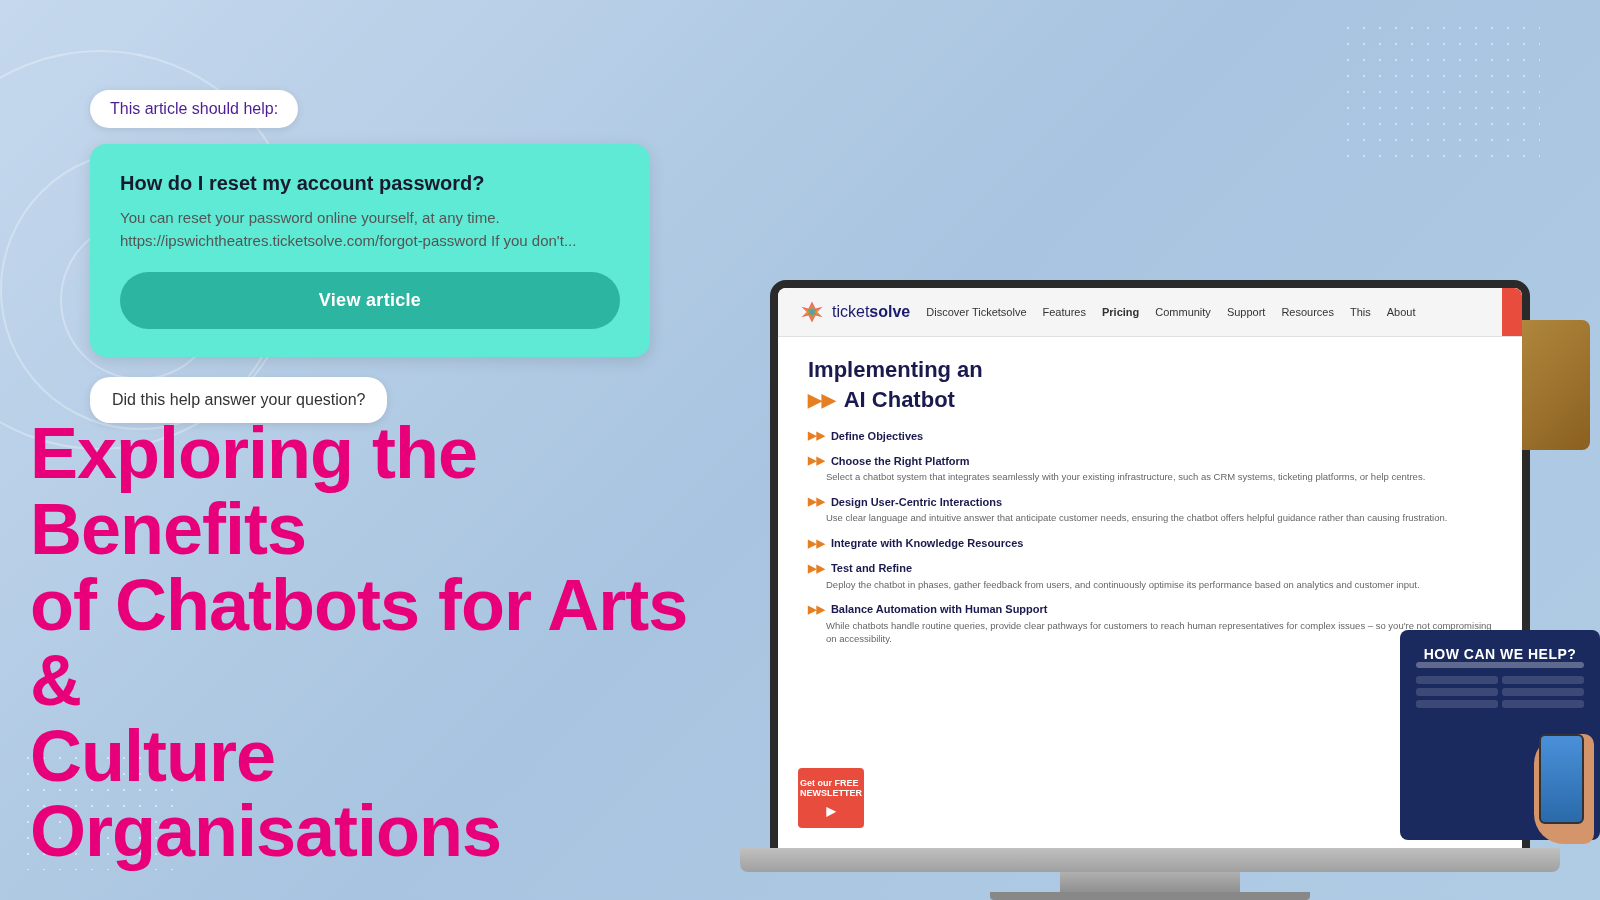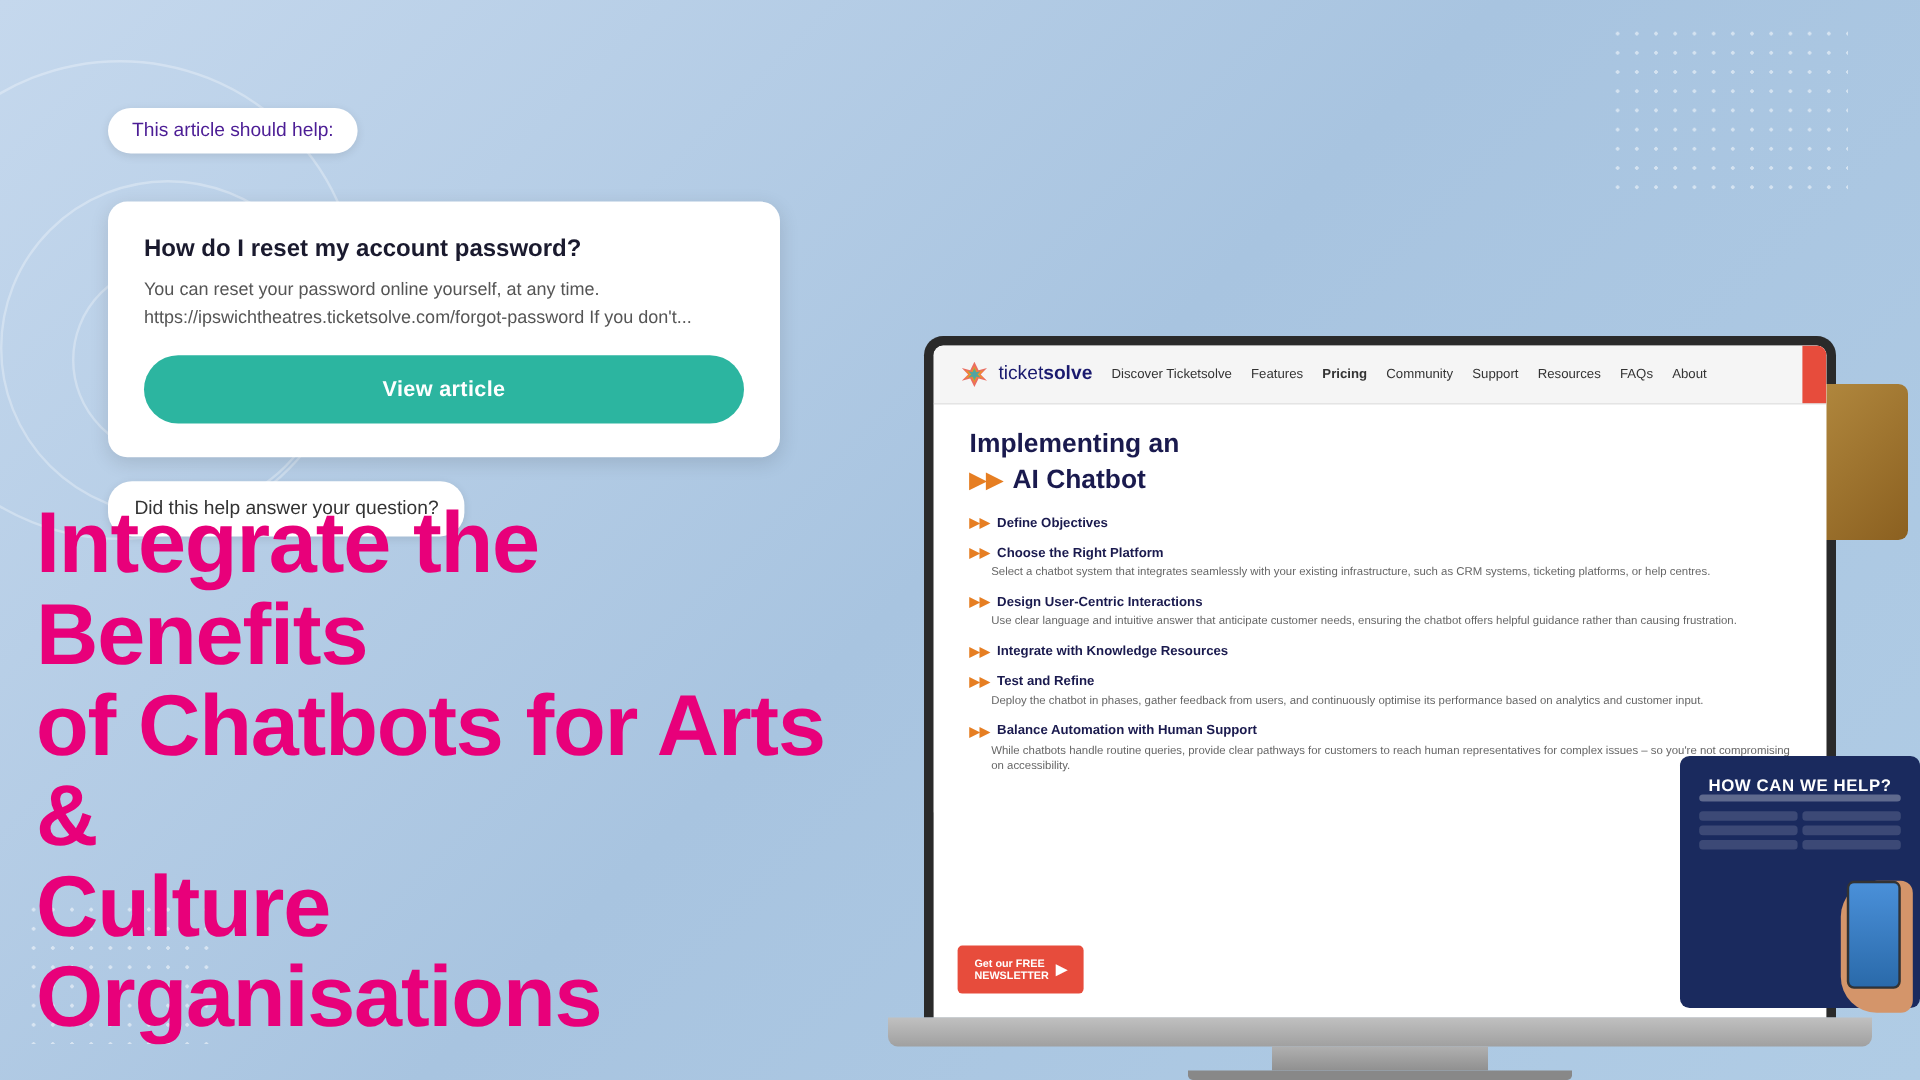--- a/index.html
+++ b/index.html
@@ -78,27 +78,26 @@
       border-radius: 20px;
       padding: 10px 20px;
       display: inline-block;
       font-size: 16px;
       color: #4c1d95;
       margin-bottom: 16px;
       box-shadow: 0 2px 8px rgba(0,0,0,0.1);
     }
 
     .chat-card {
-      background: #ffffff;
+      background: #5eead4;
       border-radius: 16px;
       padding: 28px 30px;
       max-width: 560px;
       box-shadow: 0 4px 16px rgba(0,0,0,0.12);
       margin-bottom: 20px;
-      margin-top: 24px;
     }
 
     .chat-card h3 {
       font-size: 20px;
       font-weight: 700;
       color: #1a1a2e;
       margin-bottom: 12px;
     }
 
     .chat-card p {
@@ -328,25 +327,26 @@
     }
 
     .newsletter-btn {
       position: absolute;
       bottom: 20px;
       left: 20px;
       background: #e74c3c;
       color: white;
       font-size: 9px;
       font-weight: 700;
-      padding: 10px 14px;
+      padding: 10px 2px;
       border-radius: 4px;
       display: flex;
       align-items: center;
       gap: 6px;
+      flex-direction: column;
     }
 
     
     .side-panel-card {
       position: absolute;
       right: -40px;
       bottom: 60px;
       width: 200px;
       background: #1a2a5e;
       border-radius: 8px;
@@ -470,21 +470,21 @@
                 <polygon points="16,11 17.5,14 21,13.5 18.5,16 21,18.5 17.5,18 16,21 14.5,18 11,18.5 13.5,16 11,13.5 14.5,14" fill="#3498db" opacity="0.6"></polygon>
               </svg>
               <span><span class="ticket">ticket</span><strong><span class="solve">solve</span></strong></span>
             </div>
             <div class="nav-item">Discover Ticketsolve</div>
             <div class="nav-item">Features</div>
             <div class="nav-item pricing">Pricing</div>
             <div class="nav-item">Community</div>
             <div class="nav-item">Support</div>
             <div class="nav-item">Resources</div>
-            <div class="nav-item">FAQs</div>
+            <div class="nav-item">This</div>
             <div class="nav-item">About</div>
             <div class="nav-right-bar"></div>
           </div>
 
           <div class="website-body">
             <div class="website-main-col">
               <div class="site-heading">Implementing an</div>
               <div class="site-subheading">
                 <span class="orange-arrows">▶▶</span>
                 <span>AI Chatbot</span>
@@ -565,17 +565,17 @@
           </div>
         </div>
       </div>
 
     </div>
   </div>
 </div>
 
 <div class="headline">
   <h1>
-    <span>Integrate the Benefits</span><br>
+    <span>Exploring the Benefits</span><br>
     <span>of Chatbots for Arts &amp;</span><br>
     <span>Culture Organisations</span>
   </h1>
 </div>
 
 </body></html>

